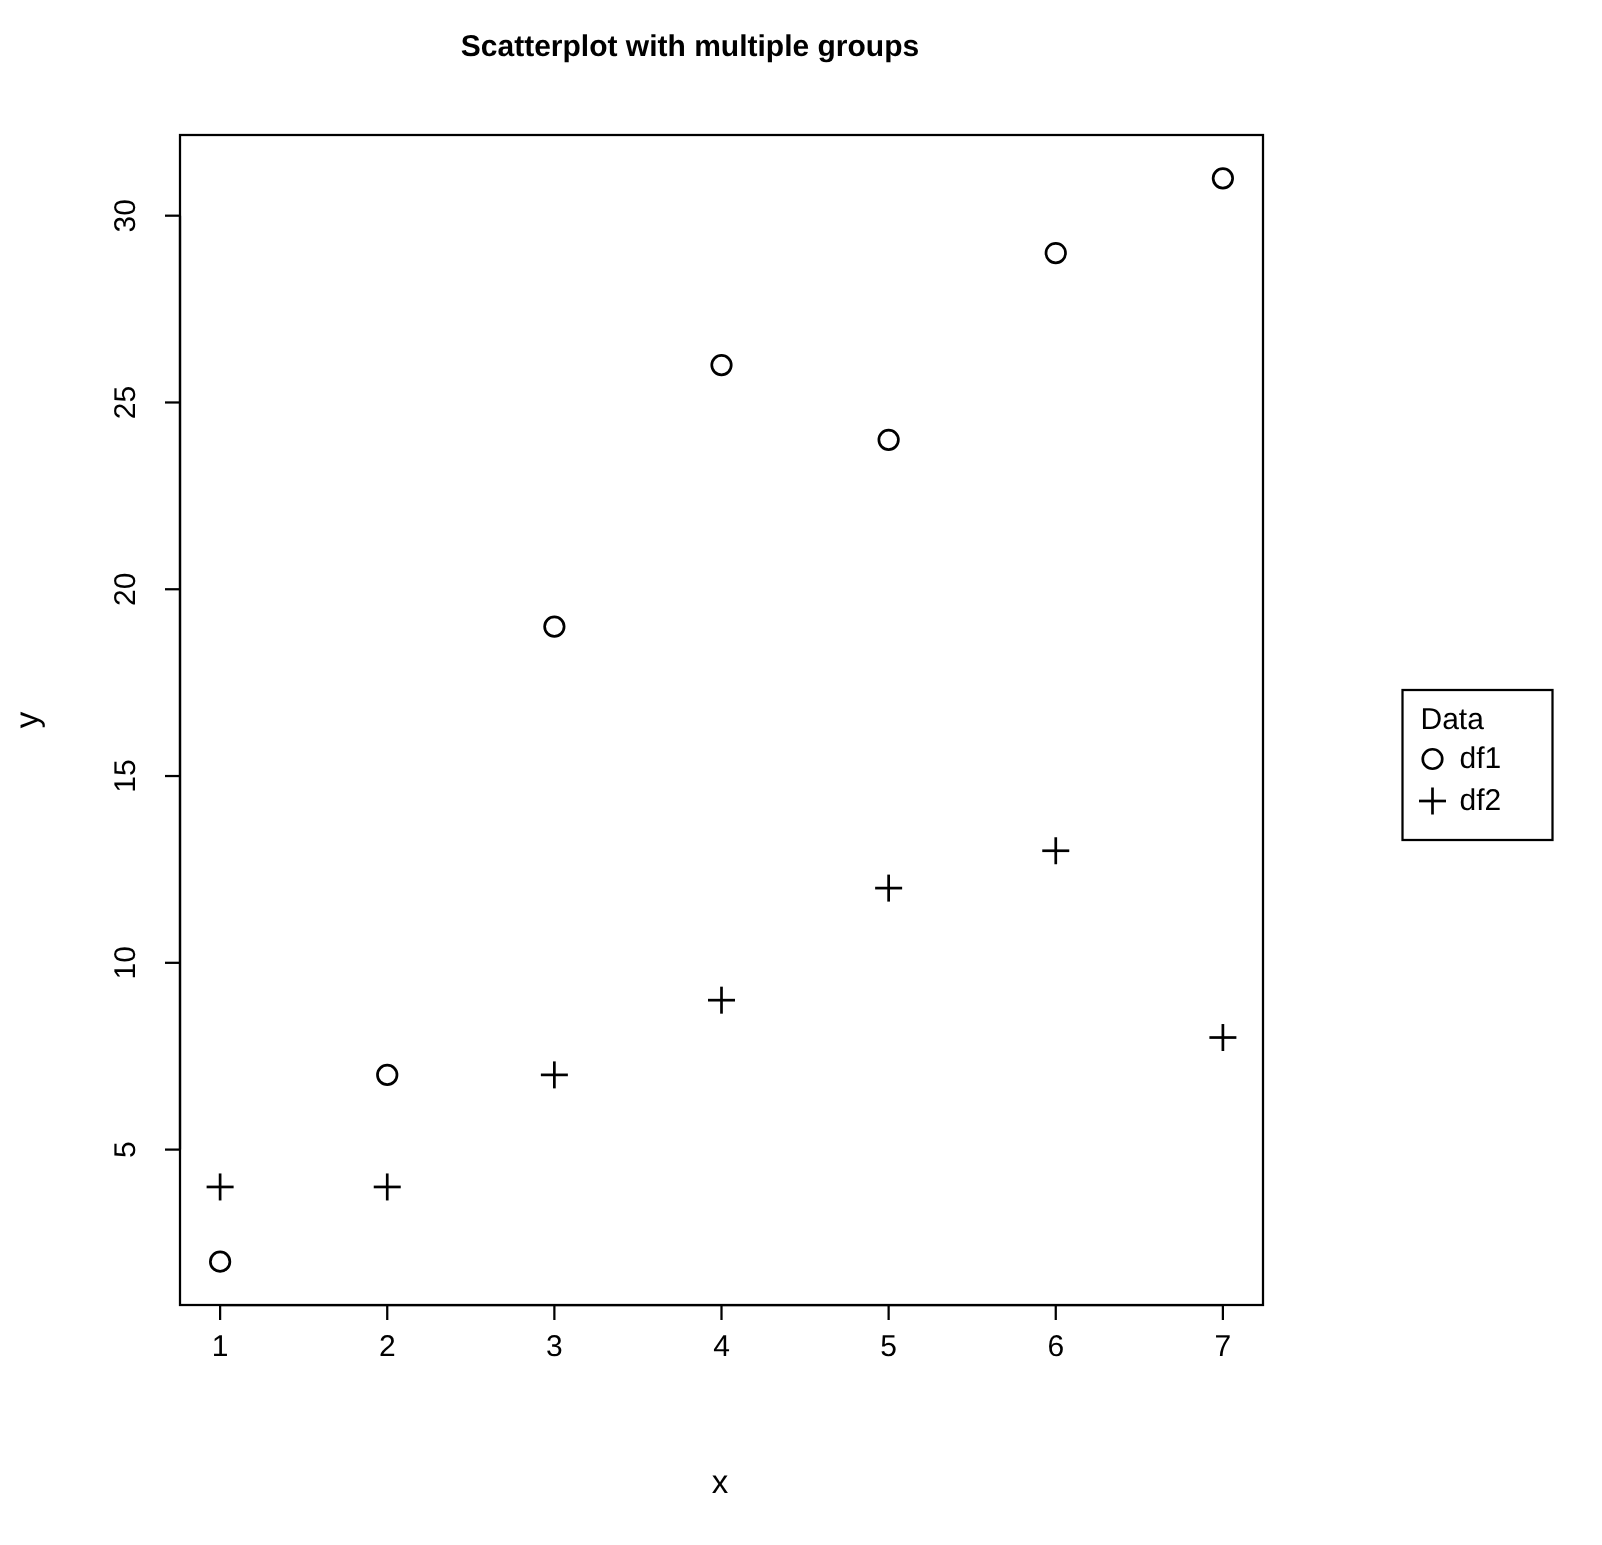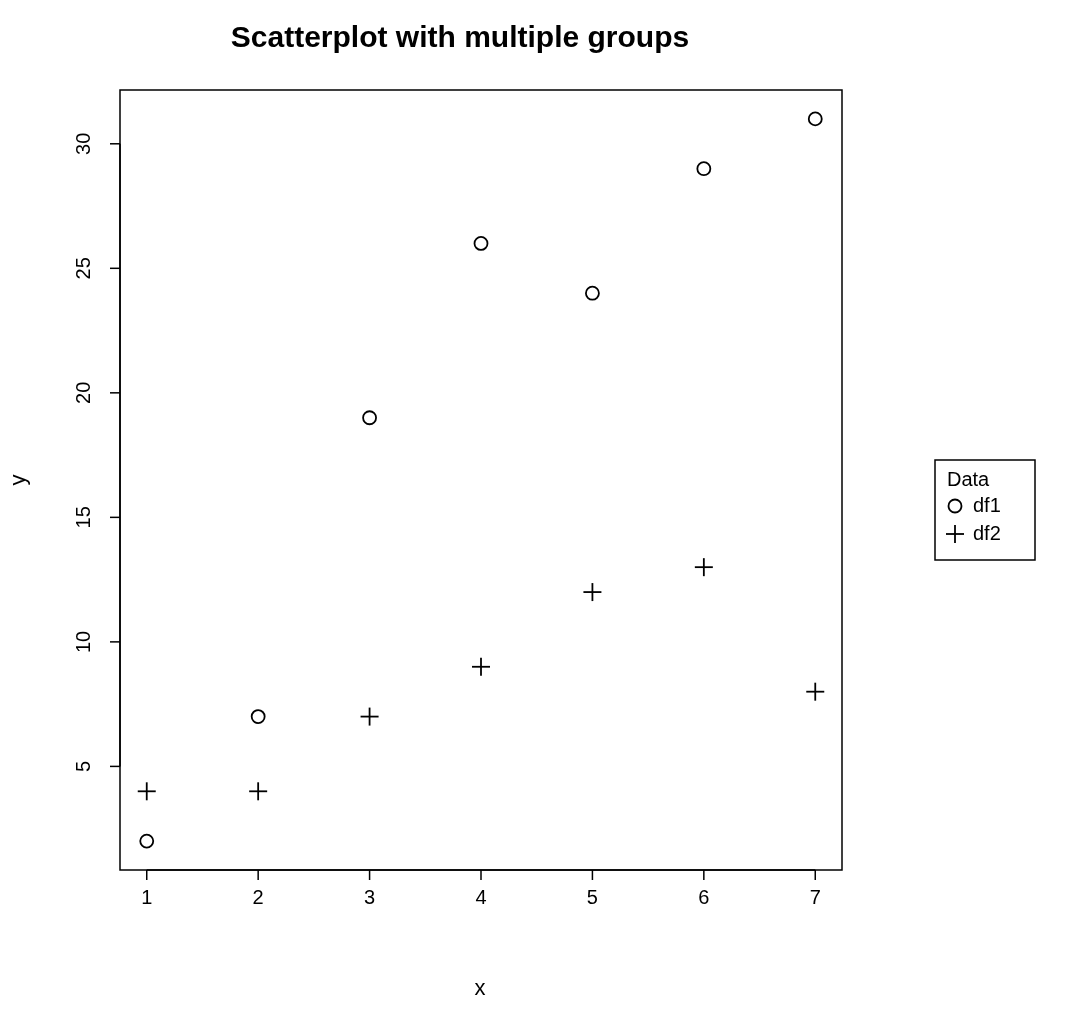--- a/index.html
+++ b/index.html
@@ -14,21 +14,21 @@
     width: 1068px;
     height: 1030px;
   }
   .title {
     position: absolute;
     left: 0;
     width: 920px;
     top: 20px;
     text-align: center;
     font-weight: bold;
-    font-size: 30px;
+    font-size: 20px;
   }
   .ylab {
     position: absolute;
     left: 18px;
     top: 480px;
     transform: translate(-50%, -50%) rotate(-90deg);
     font-size: 22px;
   }
   .xlab {
     position: absolute;

